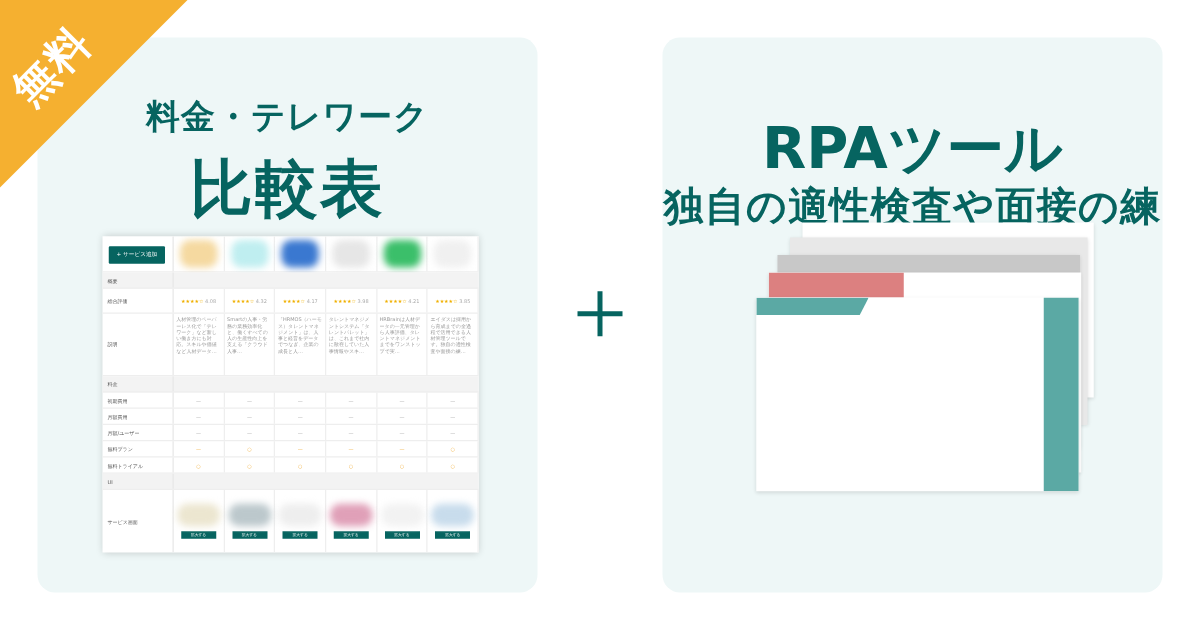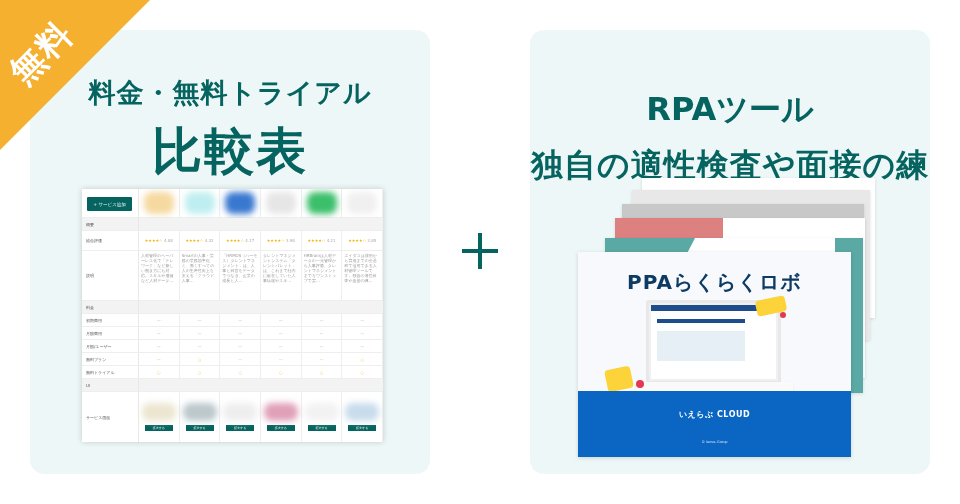--- a/index.html
+++ b/index.html
@@ -4,21 +4,21 @@
 <style>
 *{box-sizing:border-box;margin:0;padding:0}
 html,body{width:960px;height:504px;overflow:hidden;background:#ffffff;font-family:"DejaVu Sans",sans-serif}
 .stage{position:relative;width:960px;height:504px;background:#ffffff}
 .card{position:absolute;top:30px;height:444px;background:#eef7f7;border-radius:14px}
 .card-left{left:30px;width:400px}
 .card-right{left:530px;width:400px}
 .title{position:absolute;left:0;width:100%;text-align:center;color:#066460;font-weight:bold;white-space:nowrap}
 .l-sub{top:45px;font-size:27px;letter-spacing:1px}
 .l-main{top:88px;font-size:50px;letter-spacing:2px}
-.r-main{top:58px;font-size:32px}
+.r-main{top:58px;font-size:46px}
 .r-sub{top:114px;font-size:32px;letter-spacing:1px}
 
 .ribbon{position:absolute;left:0;top:0;width:0;height:0;border-top:150px solid #f5b030;border-right:150px solid transparent;z-index:5}
 .ribbon-text{position:absolute;left:6px;top:30px;transform:rotate(-45deg);color:#ffffff;font-weight:bold;font-size:34px;z-index:6;letter-spacing:2px}
 
 .tbl{position:absolute;left:82px;top:189px;width:301px;height:253px;background:#ffffff;box-shadow:0 0 6px rgba(0,0,0,.18);font-size:4px;color:#666;overflow:hidden}
 .tbl .row{position:absolute;left:0;width:100%;display:flex;border-bottom:1px solid #eee}
 .tbl .lab{width:57px;padding-left:4px;display:flex;align-items:center;font-size:4px;color:#555;border-right:1px solid #e8e8e8}
 .tbl .cells{flex:1;display:flex}
 .tbl .cell{flex:1;border-right:1px solid #eee;display:flex;align-items:center;justify-content:center;font-size:4px;color:#aaa}
@@ -45,21 +45,21 @@
 .heart{position:absolute;width:8px;height:8px;background:#e53950;border-radius:50%}
 </style>
 </head>
 <body>
 
 <div class="stage">
   <div class="ribbon"></div>
   <div class="ribbon-text">無料</div>
 
   <div class="card card-left">
-    <div class="title l-sub">料金・無料トライアル</div>
+    <div class="title l-sub">料金・テレワーク</div>
     <div class="title l-main">比較表</div>
   </div>
 
   <div class="tbl">
     <div class="row" style="top:0;height:29px">
       <div class="lab" style="border-right:1px solid #e8e8e8"></div>
       <div class="cells">
         <div class="cell">
             <div class="blob" style="background:#f5d9a0"></div>
           </div>
@@ -219,32 +219,13 @@
   <div class="doc" style="left:632px;top:190px;width:238px;height:150px;background:#e8e8e8"></div>
   <div class="doc" style="left:622px;top:204px;width:242px;height:155px;background:#c8c8c8"></div>
   <div class="doc" style="left:615px;top:218px;width:250px;height:160px;background:#ffffff;overflow:hidden">
       <div style="width:108px;height:20px;background:#dc8080"></div>
     </div>
   <div class="doc" style="left:605px;top:238px;width:258px;height:155px;background:#ffffff;overflow:hidden">
       <div style="position:absolute;left:0;top:0;width:90px;height:14px;background:#5ba9a4;clip-path:polygon(0 0,100% 0,92% 100%,0 100%)"></div>
       <div style="position:absolute;right:0;top:0;width:28px;height:155px;background:#5ba9a4"></div>
     </div>
 
-  <div class="cover">
-    <div class="cover-title">PPAらくらくロボ</div>
-    <div class="laptop">
-        <div class="screen">
-          <div style="height:6px;background:#1e4d8c"></div>
-          <div style="margin:8px 6px;height:4px;background:#1e4d8c;width:70%"></div>
-          <div style="margin:4px 6px;height:30px;background:#e6eef6;width:70%"></div>
-        </div>
-      </div>
-    <div class="keyboard"></div>
-    <div class="mascot" style="left:28px;top:116px"></div>
-    <div class="mascot" style="left:178px;top:46px;width:30px;height:16px"></div>
-    <div class="heart" style="left:58px;top:128px"></div>
-    <div class="heart" style="left:202px;top:60px;width:6px;height:6px"></div>
-    <div class="cover-band">
-      <div class="cover-logo">いえらぶ CLOUD</div>
-      <div class="cover-copy">© ieove-Group</div>
-    </div>
-  </div>
 </div>
 
 </body></html>

